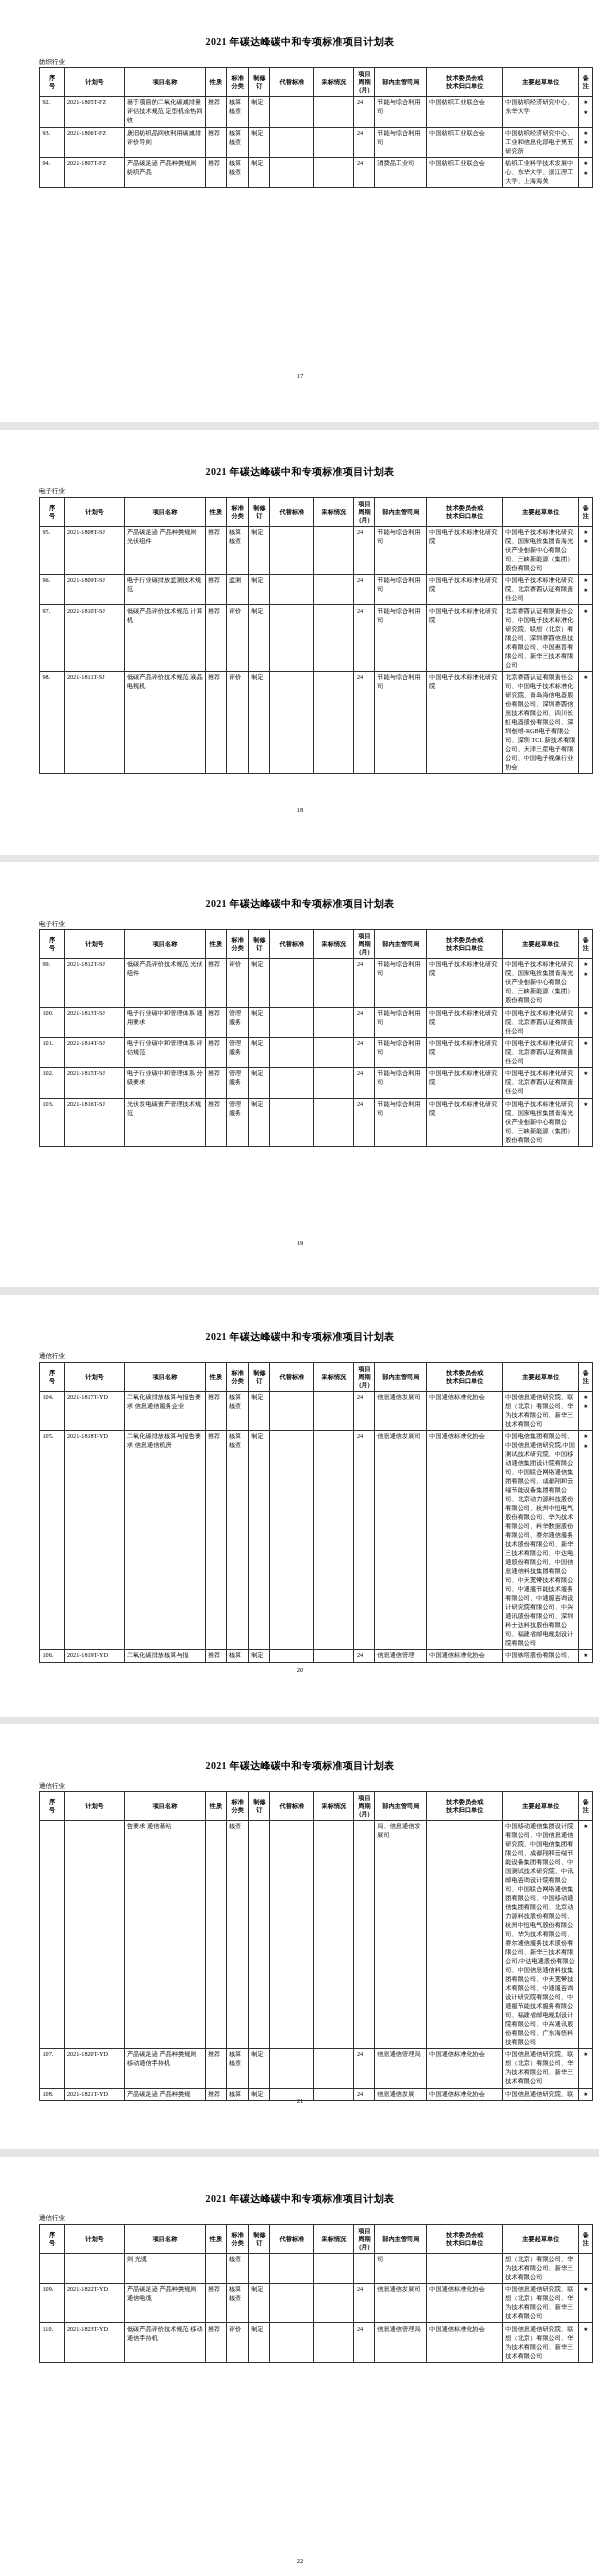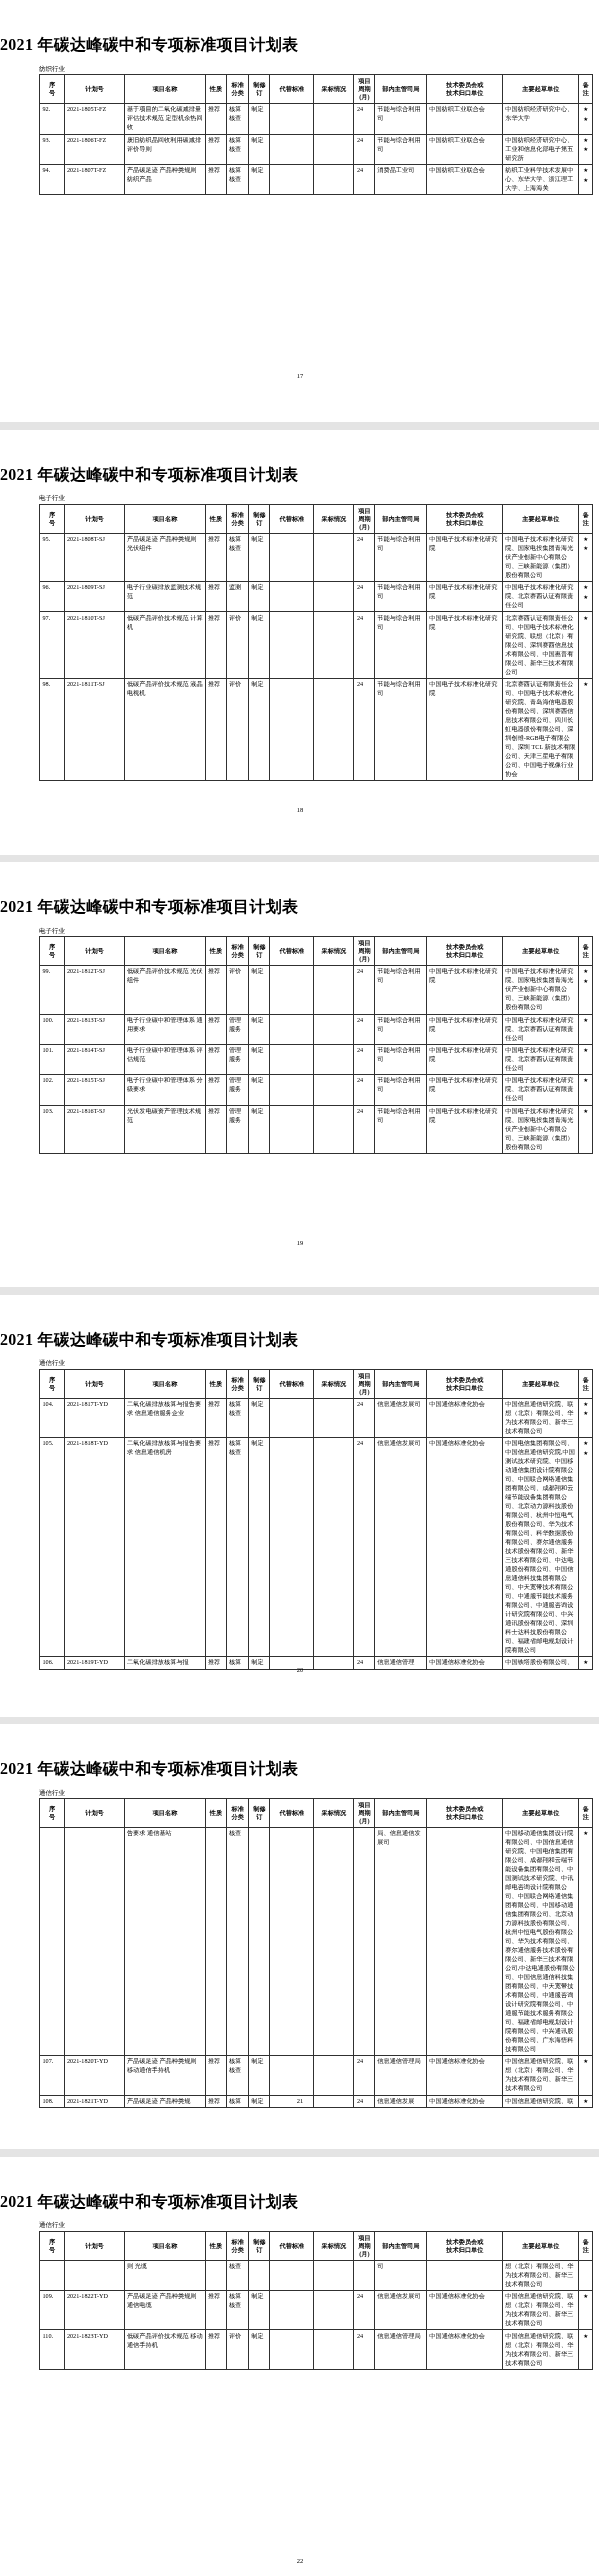--- a/index.html
+++ b/index.html
@@ -25,21 +25,22 @@
   }
   .page:nth-child(1) { height: 422px; }
   .page:nth-child(2) { height: 425px; }
   .page:nth-child(3) { height: 425px; }
   .page:nth-child(4) { height: 422px; }
   .page:nth-child(5) { height: 425px; }
   .page:nth-child(6) { height: 420px; }
 
   .doc-title {
     margin: 0 0 8.7px 0;
-    font-size: 16px;
+    text-align: center;
+    font-size: 10px;
     font-weight: 700;
     letter-spacing: 0.3px;
   }
   .industry {
     margin: 0 0 1.2px 39px;
     font-size: 6.5px;
     line-height: 1.3;
   }
   table.plan {
     border-collapse: collapse;

